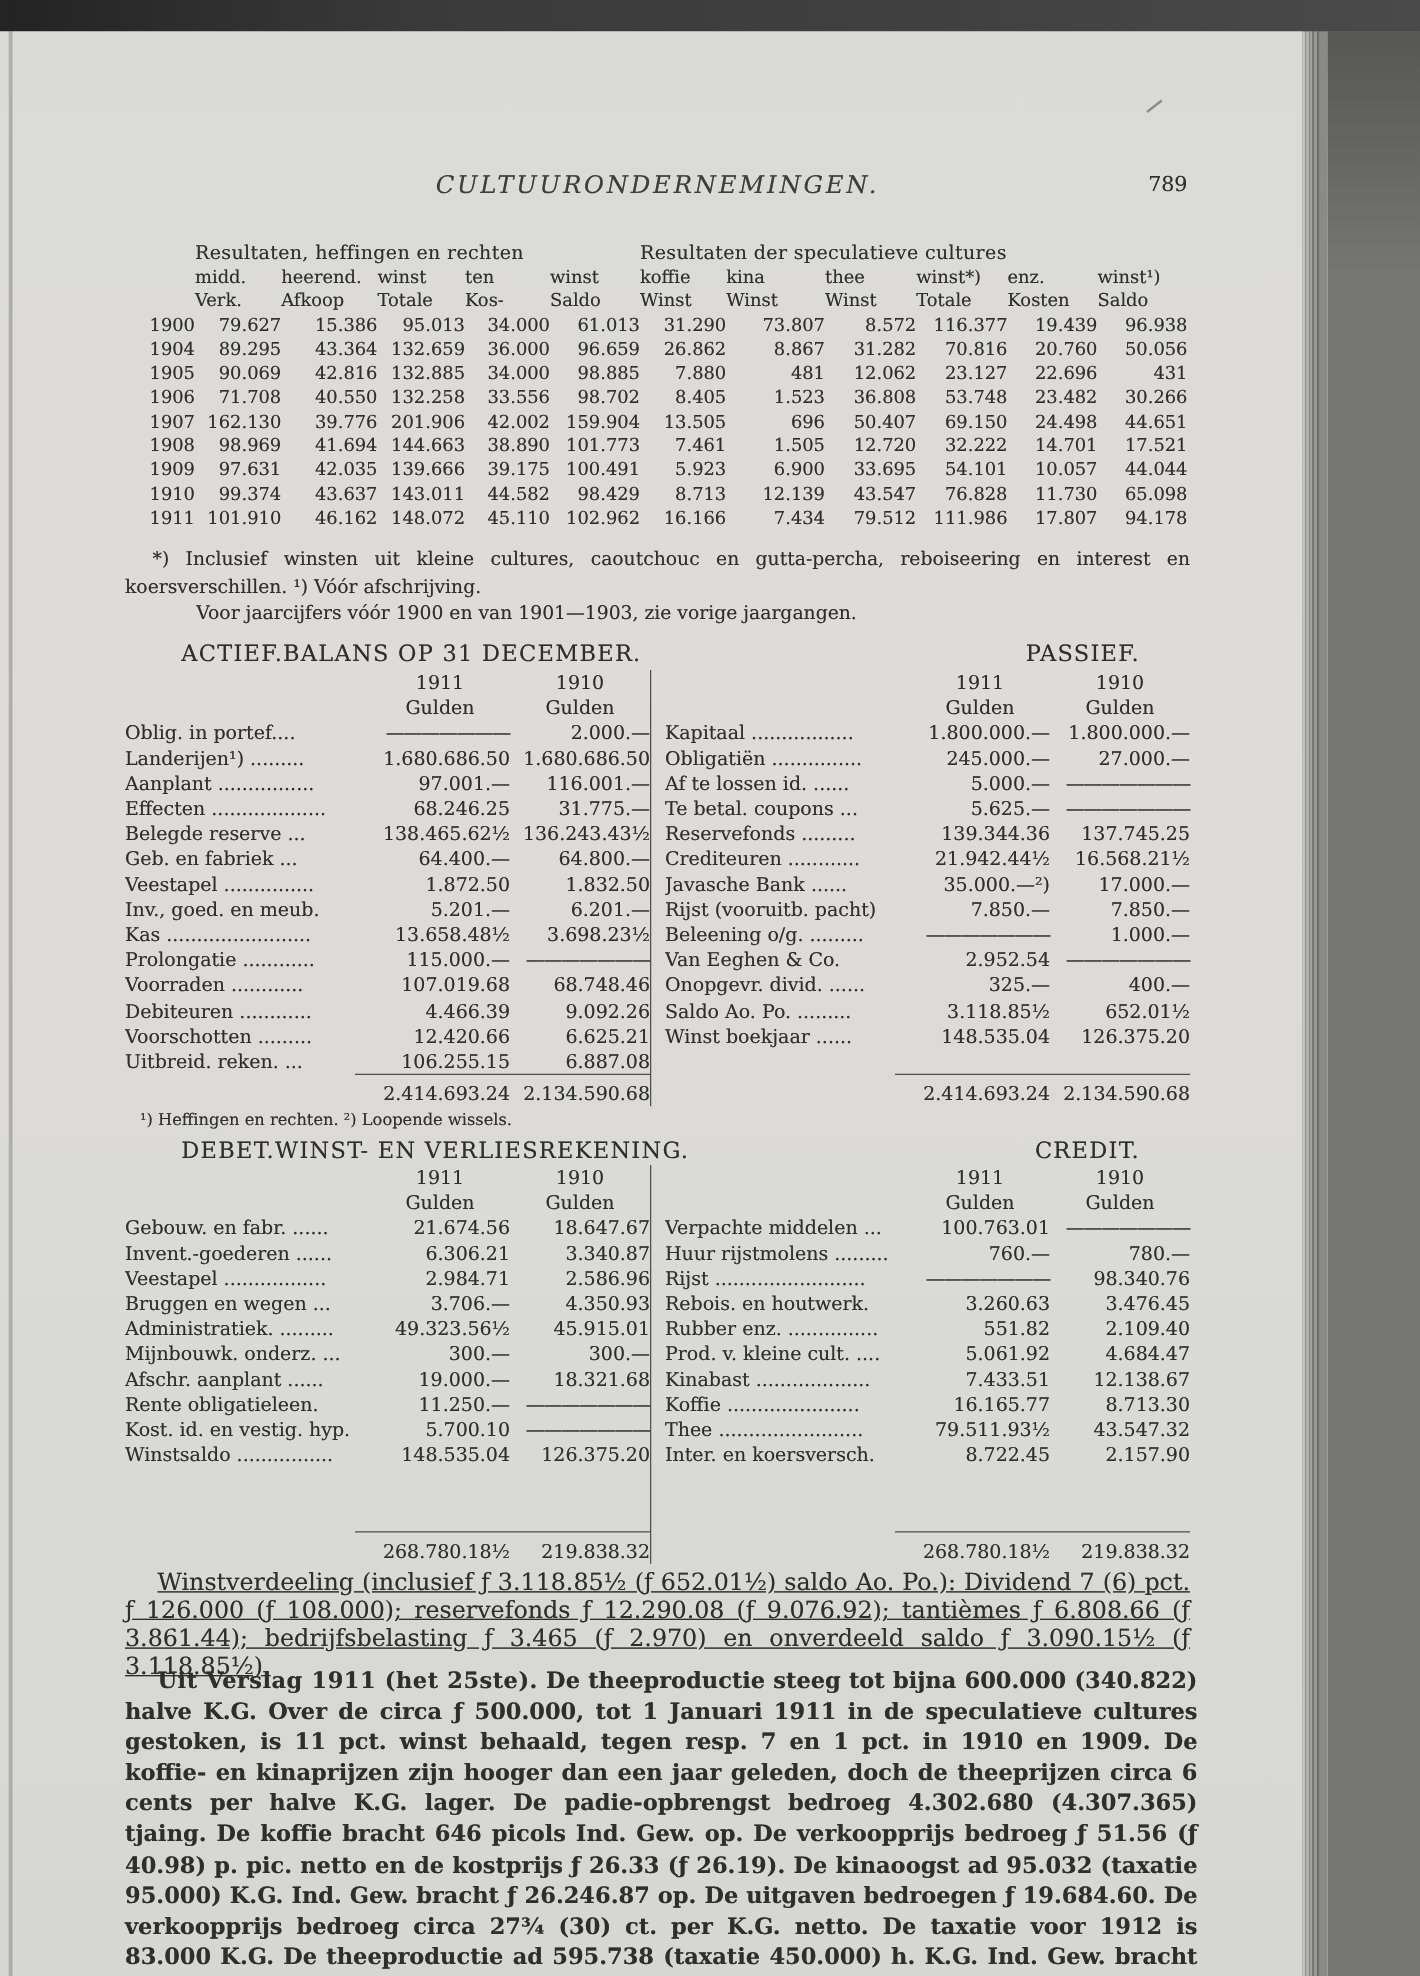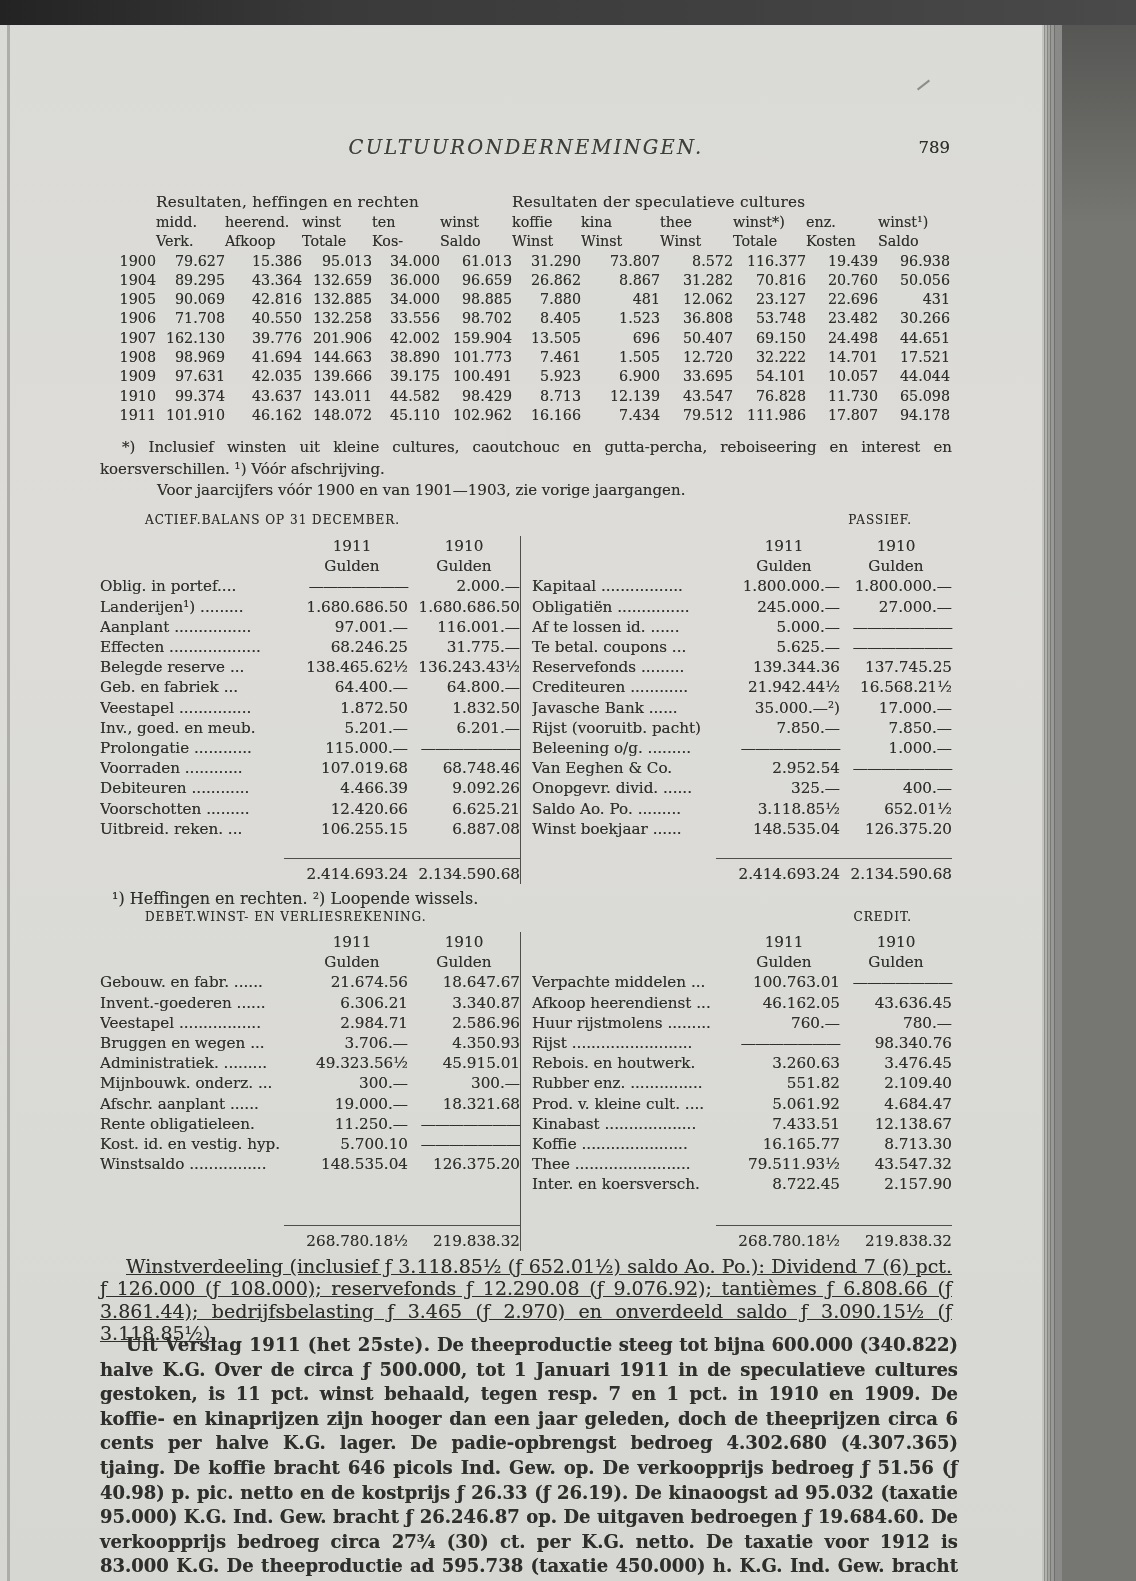--- a/index.html
+++ b/index.html
@@ -41,24 +41,24 @@
   table.res{width:850px;border-collapse:collapse;table-layout:fixed;font-size:14.3px;}
   table.res td,table.res th{padding:0;line-height:19.3px;white-space:nowrap;font-weight:normal;}
   table.res tbody td{text-align:right;}
   table.res thead td,table.res thead th{text-align:left;}
   table.res tr.group th{font-size:15.2px;letter-spacing:.3px;line-height:22px;}
 
   
   .fn1{position:absolute;top:403px;left:100px;width:852px;font-size:15px;line-height:21.6px;
        text-align:justify;text-indent:22px;}
   .fn2{position:absolute;top:447px;left:100px;width:852px;font-size:15px;text-indent:57px;white-space:nowrap;}
-  .fnmid{position:absolute;top:855px;left:100px;width:852px;font-size:16px;text-indent:12px;white-space:nowrap;}
+  .fnmid{position:absolute;top:855px;left:100px;width:852px;font-size:13px;text-indent:12px;white-space:nowrap;}
 
   
-  .sechead{position:absolute;left:100px;width:852px;display:flex;font-size:12px;letter-spacing:1px;}
+  .sechead{position:absolute;left:100px;width:852px;display:flex;font-size:18px;letter-spacing:1px;}
   .sechead .lh{margin-left:45px;}
   .sechead .ct{flex:1;text-align:left;}
   .sechead .rh{margin-right:40px;}
   .sechead.balance{top:479px;}
   .sechead.pnl{top:876px;}
 
   
   .ledger{position:absolute;left:100px;width:852px;display:grid;grid-template-columns:420px 432px;}
   .ledger.balance{top:502px;height:348px;}
   .ledger.pnl{top:898px;height:319px;}
@@ -332,20 +332,25 @@
           <span class="llabel">Veestapel  ...............</span>
           <span class="lv">1.872.50</span>
           <span class="lv">1.832.50</span>
         </div>
         <div class="lrow">
           <span class="llabel">Inv., goed. en meub.</span>
           <span class="lv">5.201.—</span>
           <span class="lv">6.201.—</span>
         </div>
         <div class="lrow">
+          <span class="llabel">Kas  ........................</span>
+          <span class="lv">13.658.48½</span>
+          <span class="lv">3.698.23½</span>
+        </div>
+        <div class="lrow">
           <span class="llabel">Prolongatie  ............</span>
           <span class="lv">115.000.—</span>
           <span class="lv dash">———————</span>
         </div>
         <div class="lrow">
           <span class="llabel">Voorraden  ............</span>
           <span class="lv">107.019.68</span>
           <span class="lv">68.748.46</span>
         </div>
         <div class="lrow">
@@ -554,25 +559,20 @@
         <span class="lv">Gulden</span>
         <span class="lv">Gulden</span>
       </div>
     <div>
         <div class="lrow">
           <span class="llabel">Verpachte middelen  ...</span>
           <span class="lv">100.763.01</span>
           <span class="lv dash">———————</span>
         </div>
         <div class="lrow">
-          <span class="llabel">Afkoop heerendienst  ...</span>
-          <span class="lv">46.162.05</span>
-          <span class="lv">43.636.45</span>
-        </div>
-        <div class="lrow">
           <span class="llabel">Huur rijstmolens  .........</span>
           <span class="lv">760.—</span>
           <span class="lv">780.—</span>
         </div>
         <div class="lrow">
           <span class="llabel">Rijst  .........................</span>
           <span class="lv dash">———————</span>
           <span class="lv">98.340.76</span>
         </div>
         <div class="lrow">

